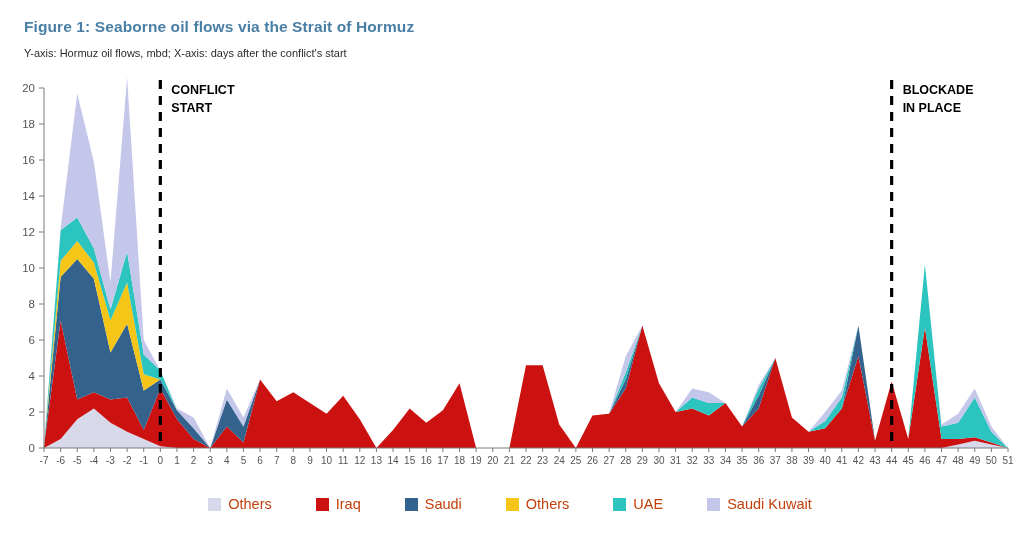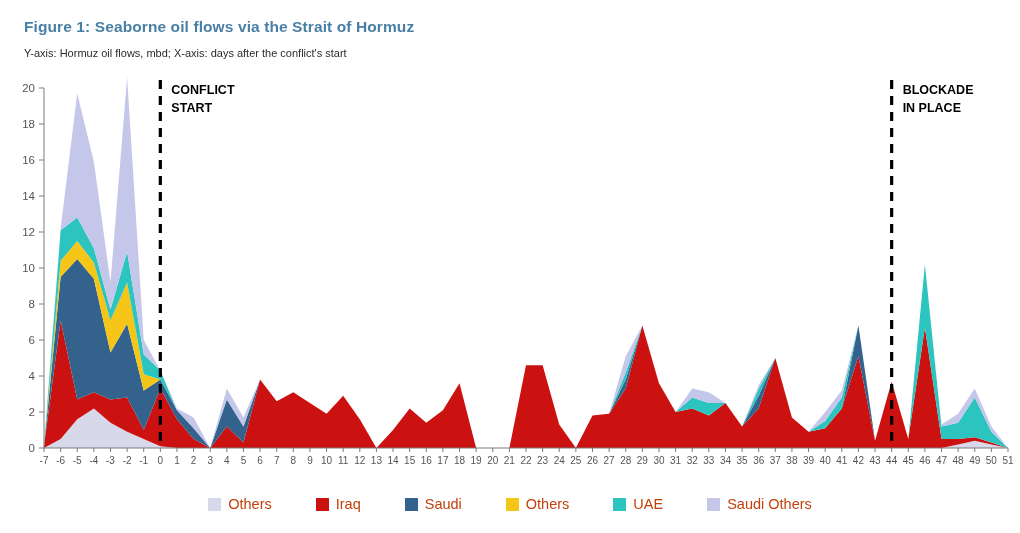--- a/index.html
+++ b/index.html
@@ -222,17 +222,17 @@
       <div class="legend-item">
         <span class="legend-swatch" style="background: rgb(245, 197, 24);"></span>
         <span class="legend-label">Others</span>
       </div>
       <div class="legend-item">
         <span class="legend-swatch" style="background: rgb(43, 196, 190);"></span>
         <span class="legend-label">UAE</span>
       </div>
       <div class="legend-item">
         <span class="legend-swatch" style="background: rgb(196, 198, 234);"></span>
-        <span class="legend-label">Saudi Others</span>
+        <span class="legend-label">Saudi Kuwait</span>
       </div>
     </div>
 
 </div>
 
 </body></html>

